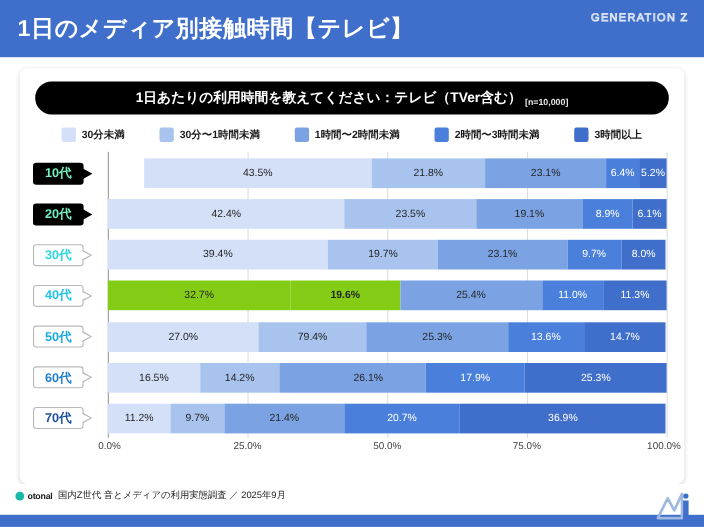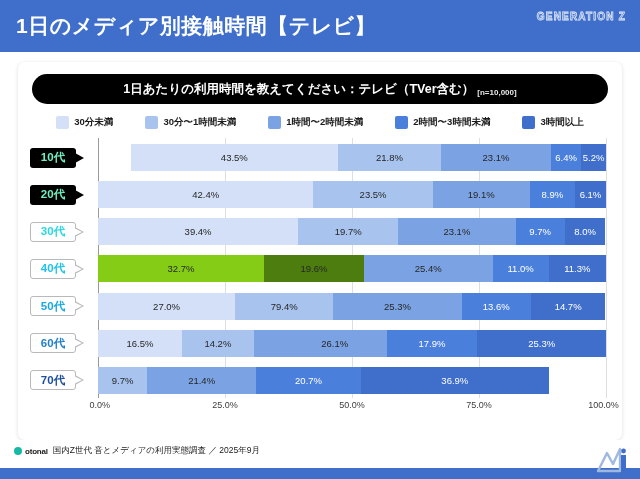--- a/index.html
+++ b/index.html
@@ -30,21 +30,21 @@
     font-size: 21px;
     font-weight: bold;
     letter-spacing: 0.5px;
     white-space: nowrap;
   }
   .header-brand {
     position: absolute;
     right: 14px;
     top: 11px;
     font-size: 10px;
-    font-weight: bold;
+    font-weight: normal;
     letter-spacing: 1.2px;
     color: transparent;
     -webkit-text-stroke: 0.8px rgba(255,255,255,0.82);
     text-stroke: 0.8px rgba(255,255,255,0.82);
   }
 
   
   .card {
     position: absolute;
     left: 18px; top: 62px;
@@ -375,40 +375,41 @@
             </div>
             <div class="row">
               <div class="seg dark" style="width: 39.4%; background: rgb(211, 224, 247);">39.4%</div>
               <div class="seg dark" style="width: 19.7%; background: rgb(168, 196, 238);">19.7%</div>
               <div class="seg dark" style="width: 23.1%; background: rgb(123, 163, 227);">23.1%</div>
               <div class="seg light" style="width: 9.7%; background: rgb(74, 128, 219);">9.7%</div>
               <div class="seg light" style="width: 8%; background: rgb(63, 111, 203);">8.0%</div>
             </div>
             <div class="row">
               <div class="seg dark" style="width: 32.7%; background: #84cc16;">32.7%</div>
-              <div class="seg dark" style="width: 19.6%; background: #4d7c0f;">19.6%</div>
+              <div class="seg dark" style="width: 19.6%; background: #84cc16; font-weight: bold;">19.6%</div>
               <div class="seg dark" style="width: 25.4%; background: rgb(123, 163, 227);">25.4%</div>
               <div class="seg light" style="width: 11%; background: rgb(74, 128, 219);">11.0%</div>
               <div class="seg light" style="width: 11.3%; background: rgb(63, 111, 203);">11.3%</div>
             </div>
             <div class="row">
               <div class="seg dark" style="width: 27%; background: rgb(211, 224, 247);">27.0%</div>
               <div class="seg dark" style="width: 19.3%; background: rgb(168, 196, 238);">79.4%</div>
               <div class="seg dark" style="width: 25.3%; background: rgb(123, 163, 227);">25.3%</div>
               <div class="seg light" style="width: 13.6%; background: rgb(74, 128, 219);">13.6%</div>
               <div class="seg light" style="width: 14.7%; background: rgb(63, 111, 203);">14.7%</div>
             </div>
             <div class="row">
               <div class="seg dark" style="width: 16.5%; background: rgb(211, 224, 247);">16.5%</div>
               <div class="seg dark" style="width: 14.2%; background: rgb(168, 196, 238);">14.2%</div>
               <div class="seg dark" style="width: 26.1%; background: rgb(123, 163, 227); padding-left: 29px;">26.1%</div>
               <div class="seg light" style="width: 17.9%; background: rgb(74, 128, 219);">17.9%</div>
               <div class="seg light" style="width: 25.3%; background: rgb(63, 111, 203);">25.3%</div>
             </div>
             <div class="row">
+              <div class="seg dark" style="width: 11.2%; background: rgb(211, 224, 247);">11.2%</div>
               <div class="seg dark" style="width: 9.7%; background: rgb(168, 196, 238);">9.7%</div>
               <div class="seg dark" style="width: 21.4%; background: rgb(123, 163, 227);">21.4%</div>
               <div class="seg light" style="width: 20.7%; background: rgb(74, 128, 219);">20.7%</div>
               <div class="seg light" style="width: 36.9%; background: rgb(63, 111, 203);">36.9%</div>
             </div>
           </div>
       </div>
 
       <div class="xaxis" id="xaxis-host">
           <div class="xtick first" style="left: 0%;">0.0%</div>

